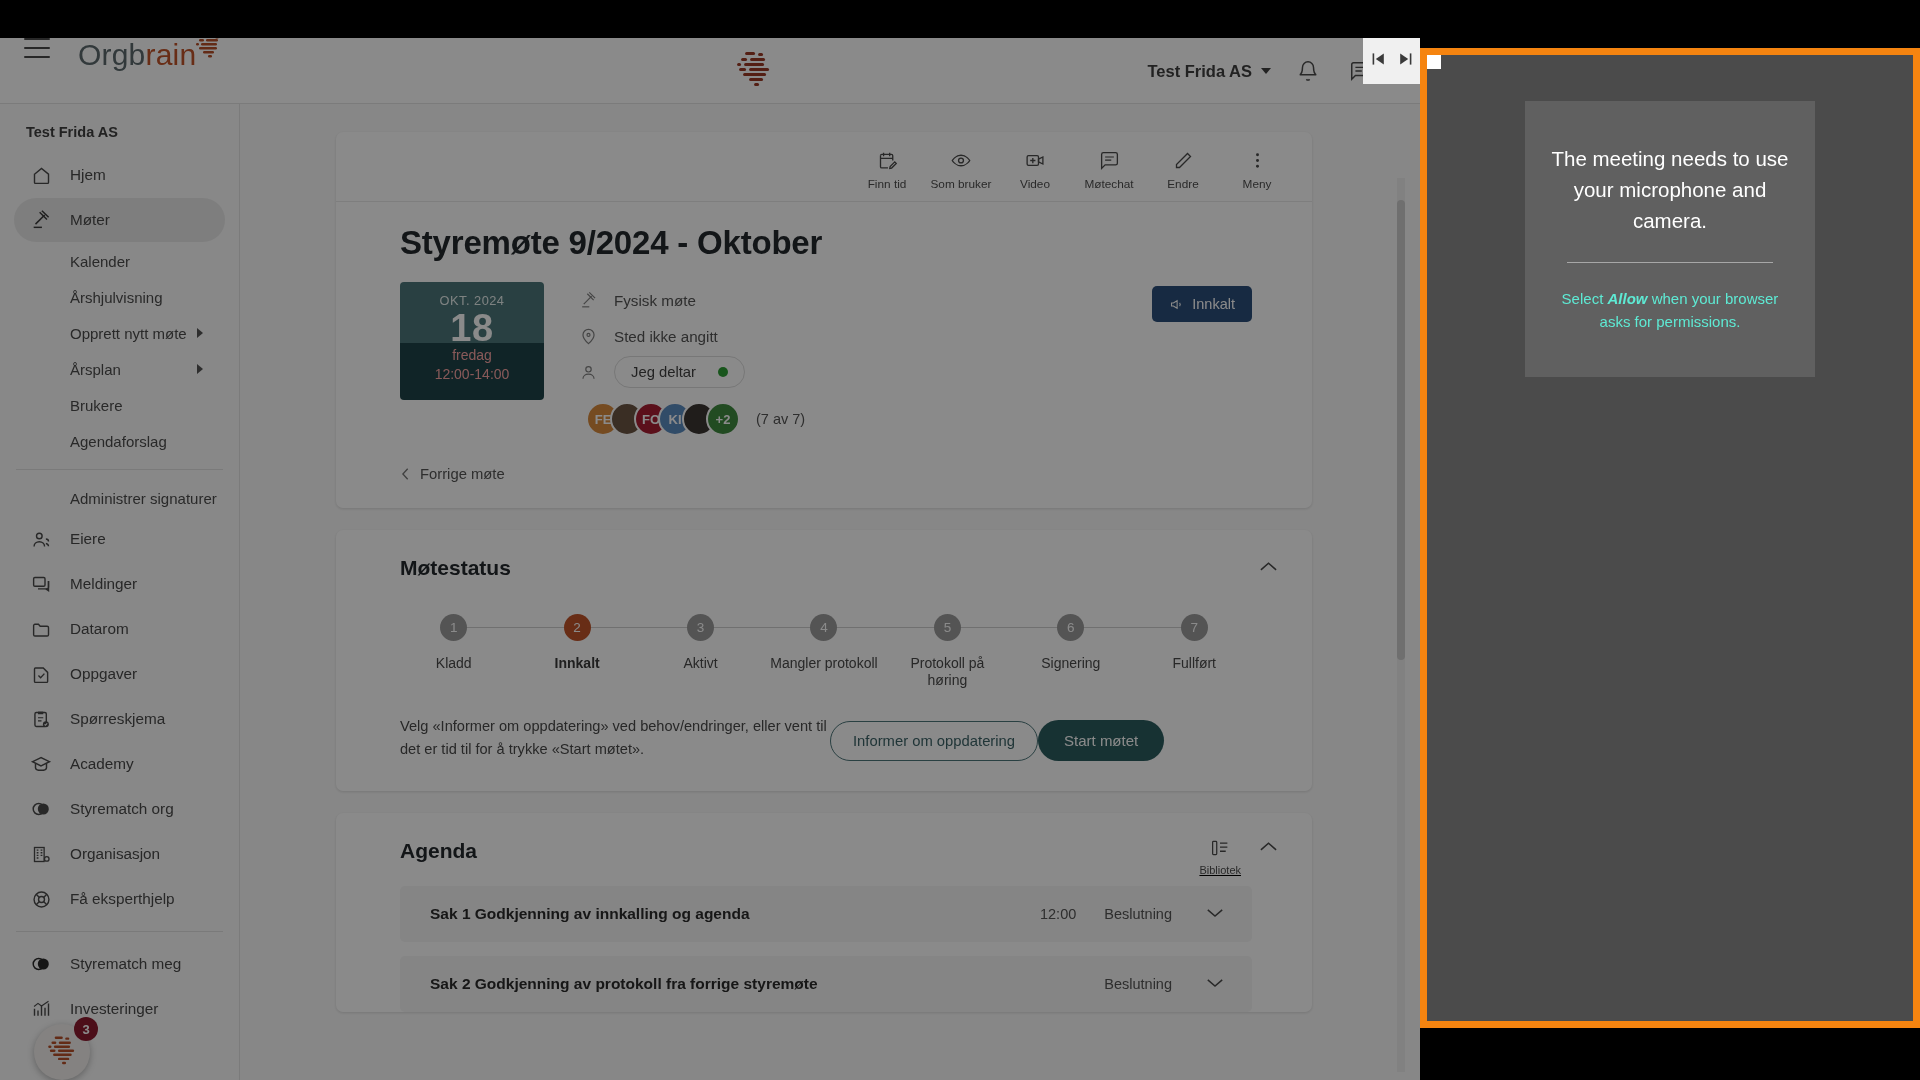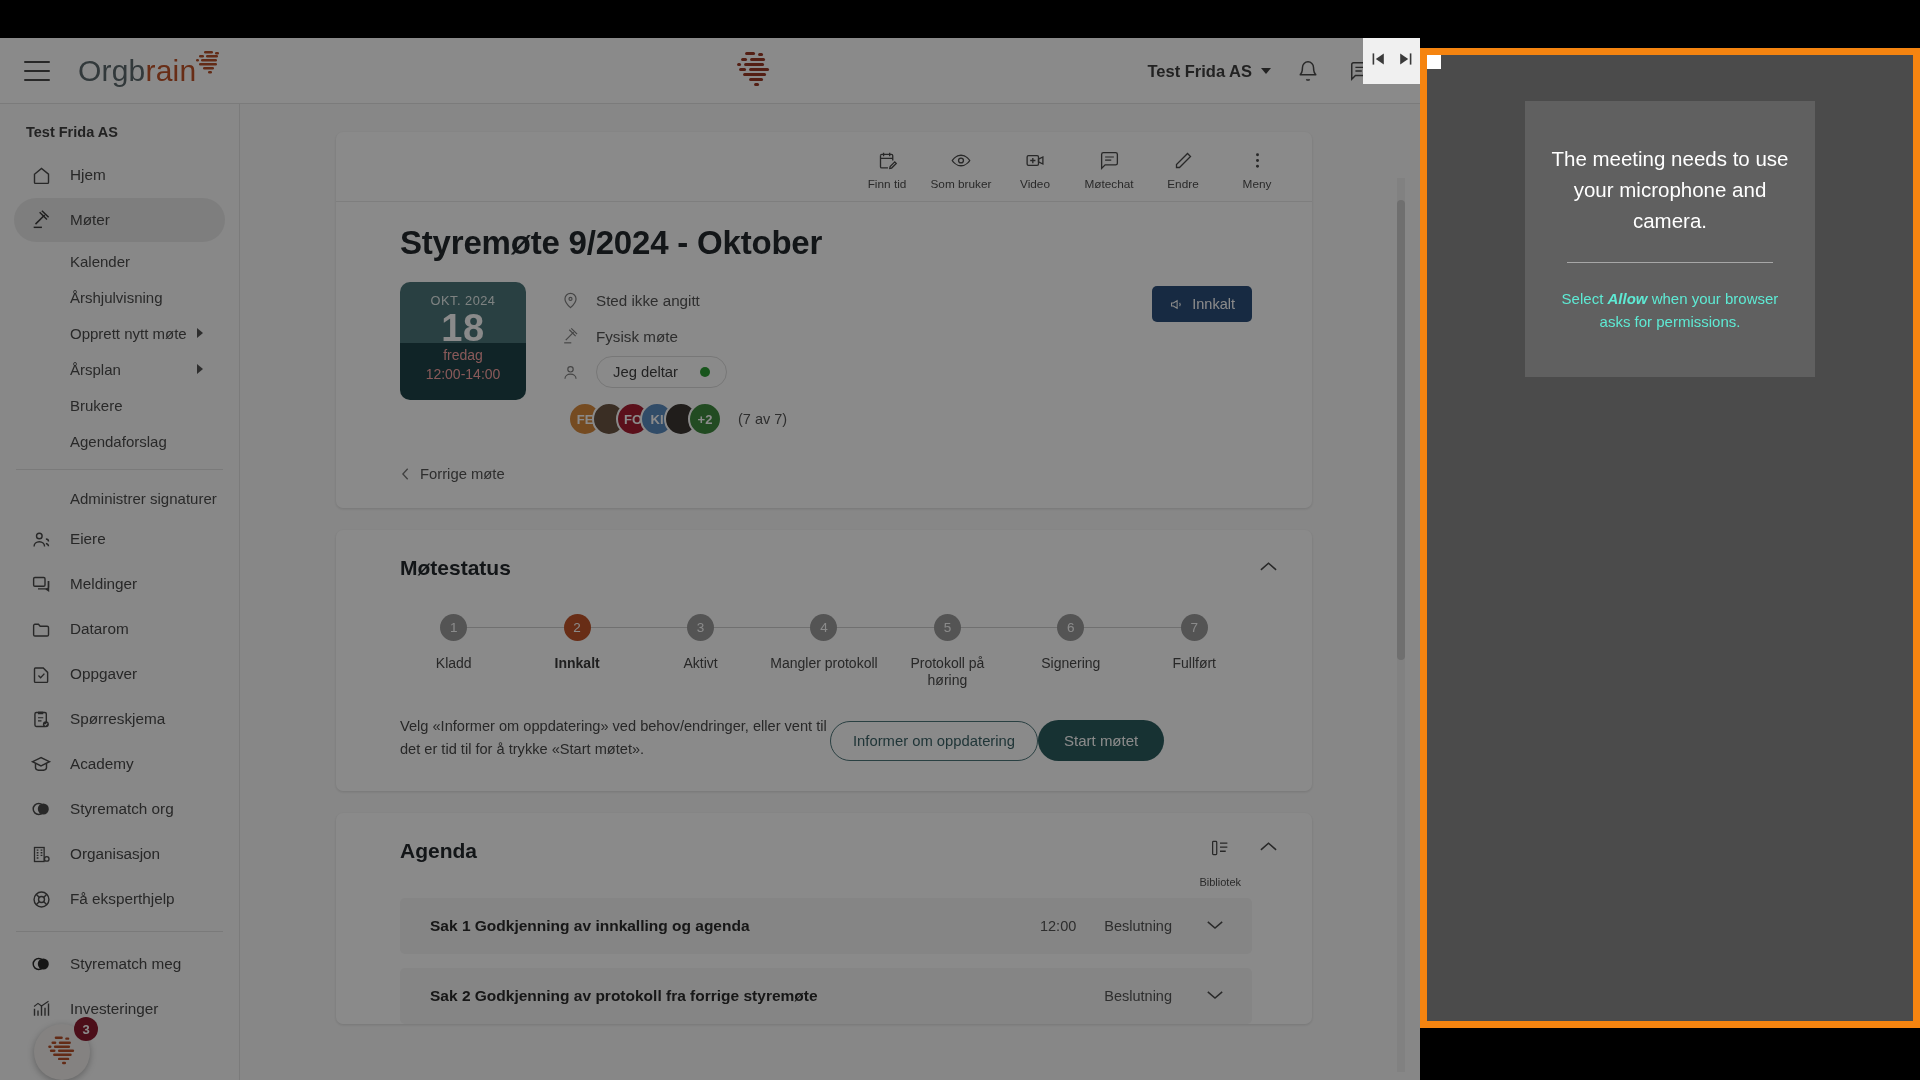--- a/index.html
+++ b/index.html
@@ -18,21 +18,21 @@
   }
   
   #veil {
     position: absolute; left: 0; top: 38px; width: 1420px; height: 1042px;
     background: rgba(0,0,0,0.46); z-index: 40; pointer-events: none;
   }
 
   
   .topbar {
     position: absolute; left: 0; top: 0; width: 1509px; height: 66px;
-    background: #fff; display: flex; align-items: center;
+    background: #fff; display: flex; align-items: flex-start;
     border-bottom: 1px solid #e4e4e4;
   }
   .hamburger { margin-left: 24px; width: 26px; height: 20px;
     display: flex; flex-direction: column; justify-content: space-between; cursor: pointer; }
   .hamburger span { display: block; height: 2px; background: #4a4a4a; border-radius: 1px; }
 
   .brand { margin-left: 28px; display: flex; align-items: flex-start; }
   .brand-text { font-size: 30px; color: #5d6a6e; letter-spacing: .2px; font-weight: 400; }
   .brand-text .accent { color: #c0542a; }
   .brand-mark { margin-left: -6px; margin-top: -4px; }
@@ -108,21 +108,21 @@
   
   .mc-toolbar { display: flex; justify-content: flex-end; gap: 8px; padding: 14px 22px 0 0; }
   .tool-btn { width: 66px; display: flex; flex-direction: column; align-items: center;
      gap: 6px; cursor: pointer; padding-top: 4px; }
   .tool-btn .tl { font-size: 11.8px; color: #4e4e4e; }
   .mc-sep { height: 1px; background: #e9e9e9; margin: 10px 0 0 0; }
 
   .mc-title { font-size: 33px; font-weight: 700; color: #24292e; padding: 22px 0 20px 64px; letter-spacing: -.2px; }
 
   .mc-body { display: flex; padding: 0 0 0 64px; position: relative; }
-  .datebox { width: 126px; border-radius: 10px; overflow: hidden; flex: none; height: 118px; }
+  .datebox { width: 144px; border-radius: 4px; overflow: hidden; flex: none; height: 118px; }
   .db-top { background: #4d767a; color: #e8f0ef; text-align: center;
     font-size: 12.8px; letter-spacing: .5px; padding-top: 11px; height: 61px; font-weight: 500;}
   .db-top .dnum { font-size: 38px; font-weight: 700; color: #fff; line-height: 34px; margin-top: 3px; }
   .db-bot { background: #1e4448; color: #fca5a5; text-align: center; height: 57px; padding-top: 4px; }
   .db-bot .dow { font-size: 14px; }
   .db-bot .dtime { font-size: 14px; margin-top: 3px; }
 
   .mc-info { margin-left: 32px; flex: 1; }
   .info-row { display: flex; align-items: center; height: 36px; }
   .info-row .ir-ico { width: 24px; display: flex; justify-content: center; margin-right: 14px; }
@@ -167,21 +167,21 @@
   .status-actions { display: flex; align-items: flex-end; padding: 26px 60px 30px 64px; }
   .status-text { font-size: 14.6px; color: #4a4a4a; line-height: 23px; flex: 1; max-width: 430px; }
   .btn-outline { border: 1px solid #4d767a; color: #3c6367; background: #fff;
     border-radius: 22px; padding: 11px 22px; font-size: 14.8px; cursor: pointer; }
   .btn-solid { background: #2b5d5f; color: #fff; border: none;
     border-radius: 22px; padding: 12px 26px; font-size: 15px; cursor: pointer; }
 
   
   .agenda-head { display: flex; align-items: flex-start; justify-content: space-between;
     padding: 26px 34px 10px 64px; }
-  .lib-btn { display: flex; flex-direction: column; align-items: center; gap: 19px; cursor: pointer; margin-right: 18px; }
+  .lib-btn { display: flex; flex-direction: column; align-items: center; gap: 7px; cursor: pointer; margin-right: 18px; text-decoration: underline; }
   .lib-btn .lb { font-size: 11px; color: #4e4e4e; }
   .agenda-row { display: flex; align-items: center; background: #f5f5f5; border-radius: 5px;
     margin: 0 60px 14px 64px; height: 56px; padding: 0 28px 0 30px; cursor: pointer; }
   .agenda-row .atitle { flex: 1; font-size: 15.5px; font-weight: 700; color: #2c2c2c; }
   .agenda-row .atime { font-size: 14.5px; color: #555; margin-right: 28px; }
   .agenda-row .atype { font-size: 14.5px; color: #555; margin-right: 34px; }
 
   
   .scrollrail { position: absolute; right: 3px; top: 74px; width: 8px; bottom: 8px; background: #efefef; }
   .scrollthumb { position: absolute; right: 3px; top: 96px; width: 8px; height: 460px;
@@ -530,36 +530,36 @@
             <div class="db-bot">
               <div class="dow">fredag</div>
               <div class="dtime">12:00-14:00</div>
             </div>
           </div>
 
           <div class="mc-info">
             <div class="info-row">
               <span class="ir-ico">
                 <svg width="19" height="19" viewBox="0 0 24 24" fill="none" stroke="#808080" stroke-width="1.5">
-                  <path d="M12 21s7-6.3 7-11a7 7 0 1 0-14 0c0 4.7 7 11 7 11z"></path>
-                    <circle cx="12" cy="10" r="1.9"></circle>
-                </svg>
-              </span>
-              <span class="ir-tx">Sted ikke angitt</span>
-            </div>
-            <div class="info-row">
-              <span class="ir-ico">
-                <svg width="19" height="19" viewBox="0 0 24 24" fill="none" stroke="#808080" stroke-width="1.5">
                   <path d="M4 20h9"></path>
                     <path d="M6 16.5 16 6.5"></path>
                     <path d="M10.5 3.5 18.5 11.5"></path>
                     <path d="M13 1.8 20.3 9.1"></path>
                 </svg>
               </span>
               <span class="ir-tx">Fysisk møte</span>
+            </div>
+            <div class="info-row">
+              <span class="ir-ico">
+                <svg width="19" height="19" viewBox="0 0 24 24" fill="none" stroke="#808080" stroke-width="1.5">
+                  <path d="M12 21s7-6.3 7-11a7 7 0 1 0-14 0c0 4.7 7 11 7 11z"></path>
+                    <circle cx="12" cy="10" r="1.9"></circle>
+                </svg>
+              </span>
+              <span class="ir-tx">Sted ikke angitt</span>
             </div>
             <div class="info-row">
               <span class="ir-ico">
                 <svg width="19" height="19" viewBox="0 0 24 24" fill="none" stroke="#808080" stroke-width="1.5">
                   <circle cx="12" cy="8" r="3.4"></circle>
                     <path d="M5 20c0-3.6 3.1-6 7-6s7 2.4 7 6"></path>
                 </svg>
               </span>
               <span class="chip">
                 <span>Jeg deltar</span>

